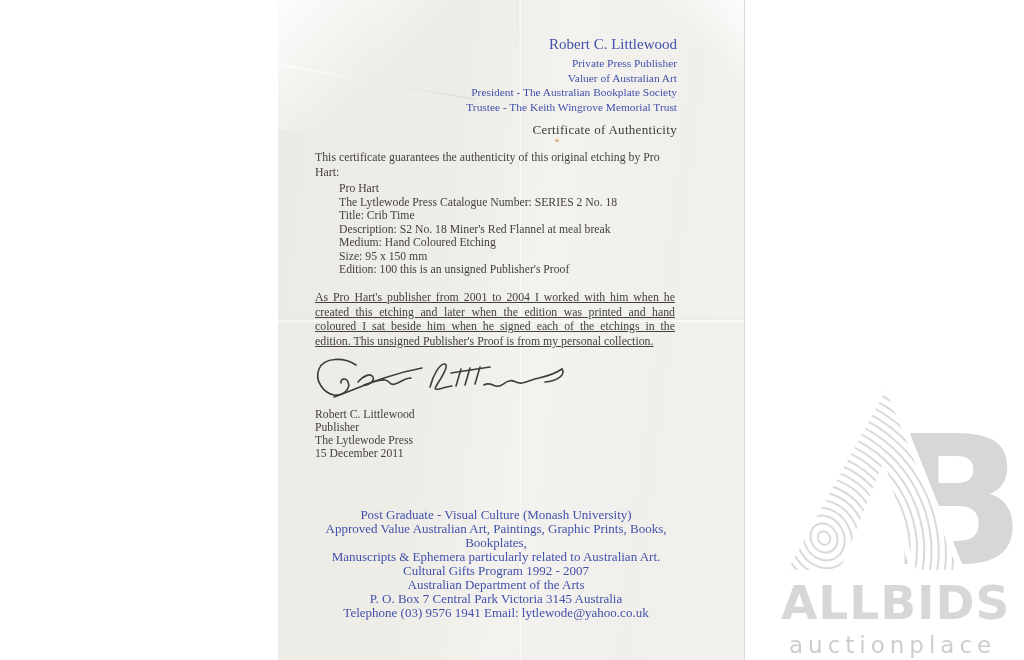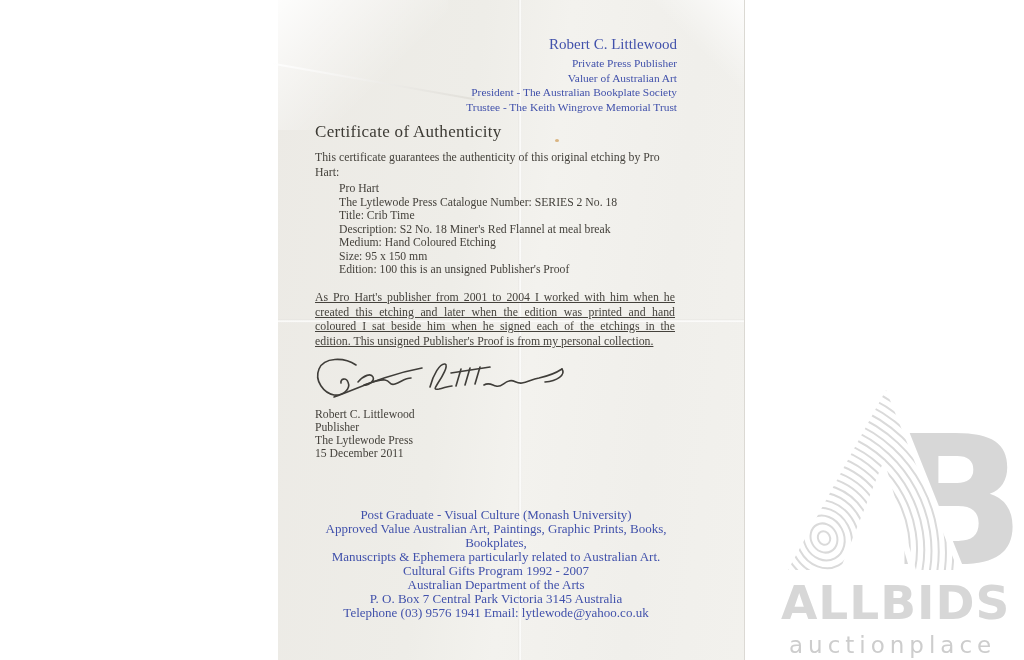--- a/index.html
+++ b/index.html
@@ -35,22 +35,22 @@
   .speck { position:absolute; left:277px; top:139px; width:4px; height:3px; border-radius:50%;
     background:rgba(196,130,40,0.55); }
 
   
   .content { position:absolute; left:37px; width:362px; top:0; height:100%; color:#45423c; }
 
   .letterhead { position:absolute; top:36px; right:0; text-align:right; color:#4151ab; }
   .lh-name { font-size:15px; margin-bottom:3px; }
   .lh-line { font-size:11.4px; line-height:14.6px; }
 
-  .cert-title { position:absolute; top:122px; left:0; right:0; text-align:left;
-    font-size:17px; color:#3c3a34; letter-spacing:0.3px; }
+  .cert-title { position:absolute; top:122px; left:0; right:0; text-align:right;
+    font-size:13px; color:#3c3a34; letter-spacing:0.3px; }
   .intro { position:absolute; top:150px; left:0; font-size:11.8px; }
   .details { position:absolute; top:182px; left:0; font-size:11.7px; line-height:13.5px;margin-left:24px; }
   .bodypar { position:absolute; top:290px; left:0; right:2px; font-size:11.8px;
     line-height:14.6px; text-align:justify;text-decoration:underline; }
   .signature-wrap { position:absolute; top:355px; left:-3px; }
   .signoff { position:absolute; top:409px; left:0; font-size:11.7px; line-height:12.9px; }
   .footer { position:absolute; top:508px; left:0; right:0; text-align:center;
     color:#4151ab; font-size:13px; line-height:14px; }
 
   

